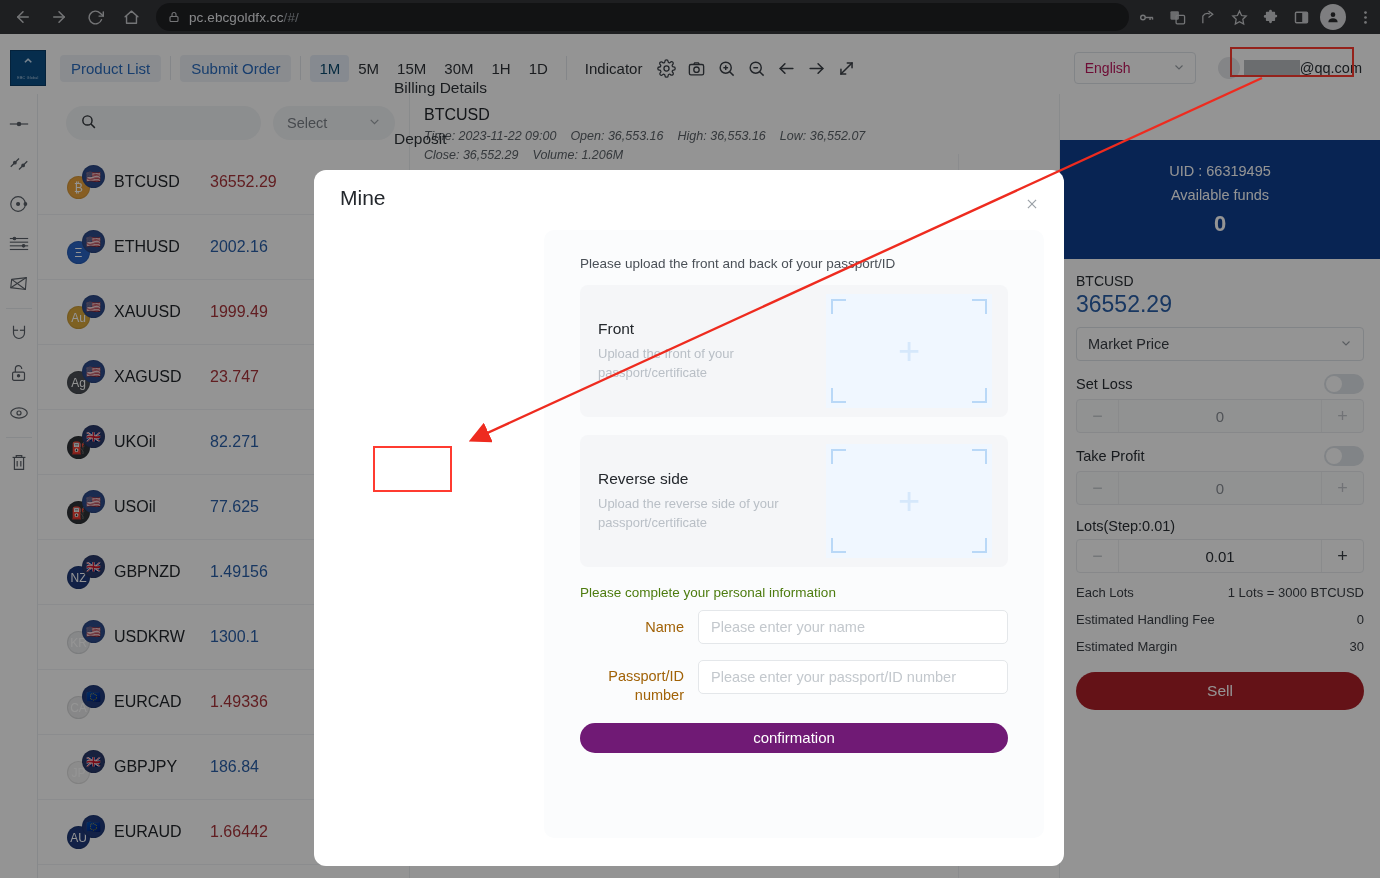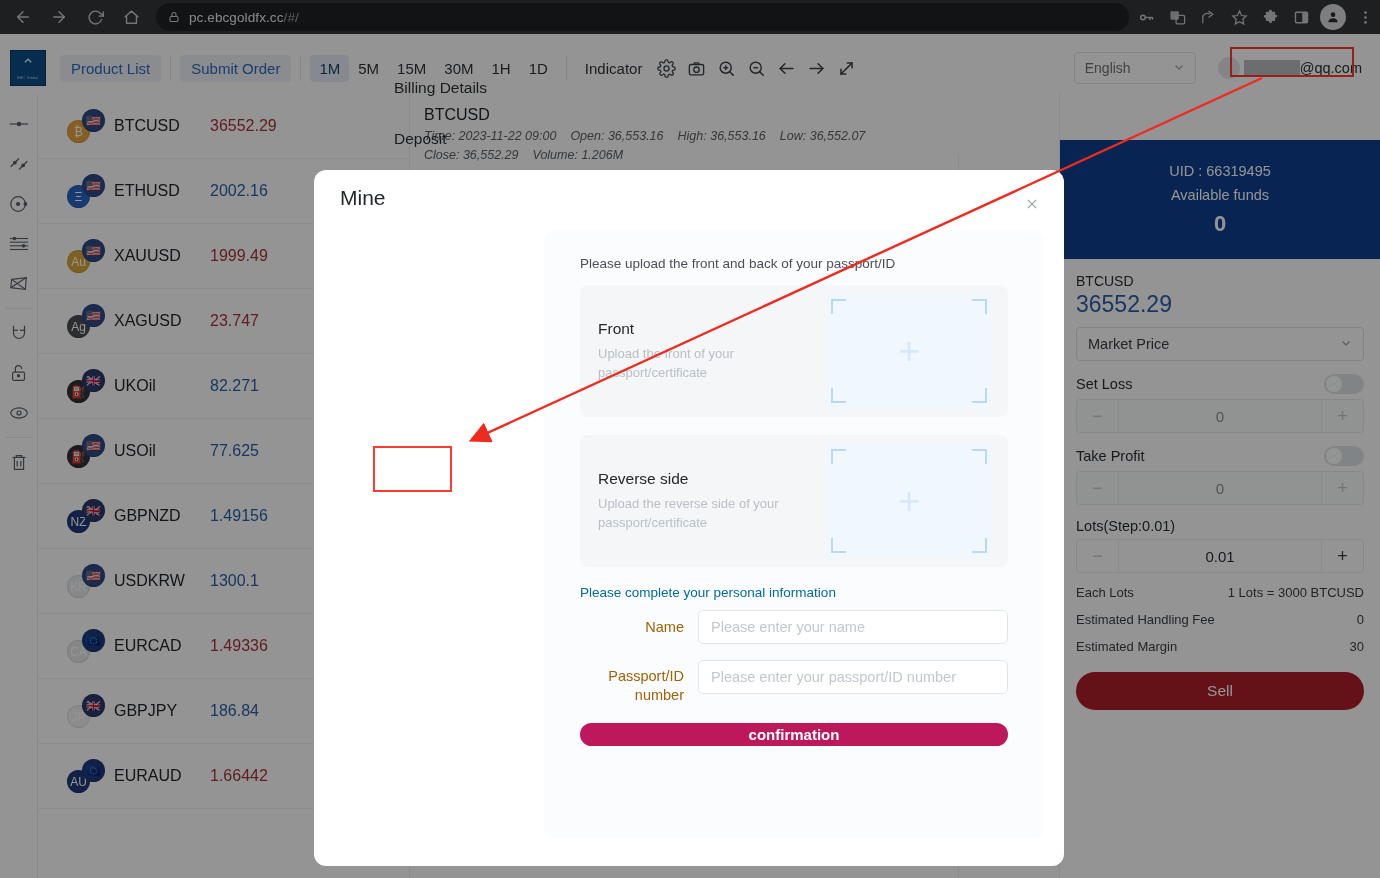--- a/index.html
+++ b/index.html
@@ -68,21 +68,21 @@
     cursor: pointer; white-space: nowrap;
   }
   .tf.active { background: #e7eef8; color: #0c4a6e; }
   .tb-icon {
     width: 30px; height: 30px; display: flex; align-items: center; justify-content: center;
     color: #3b4047; cursor: pointer;
   }
   .lang-select {
     margin-left: auto; width: 122px; height: 32px; border: 1px solid #dfe3e8; border-radius: 4px;
     display: flex; align-items: center; justify-content: space-between; padding: 0 10px;
-    font-size: 14px; color: #737373; cursor: pointer; background: #fff;
+    font-size: 14px; color: #be185d; cursor: pointer; background: #fff;
   }
   .user-email {
     margin-left: 22px; margin-right: 8px; display: flex; align-items: center; gap: 0px;
     position: relative;
   }
   .user-avatar-sm { width: 22px; height: 22px; border-radius: 50%; background: #e3e5e8; margin-right: 4px; }
   .redact-block {
     display: inline-block; width: 56px; height: 17px; background: #b9bcc0; vertical-align: middle;
   }
   .email-text { font-size: 14.5px; color: #2a2f35; }
@@ -249,35 +249,35 @@
   .uc-box {
     width: 166px; height: 114px; background: #f0f7ff; position: relative;
     display: flex; align-items: center; justify-content: center;
   }
   .uc-plus { font-size: 38px; color: #d6e8fb; line-height: 1; font-weight: 300; }
   .corner { position: absolute; width: 15px; height: 15px; border: 2px solid #b9d8f7; }
   .corner.tl { left: 5px; top: 5px; border-right: none; border-bottom: none; }
   .corner.tr { right: 5px; top: 5px; border-left: none; border-bottom: none; }
   .corner.bl { left: 5px; bottom: 5px; border-right: none; border-top: none; }
   .corner.br { right: 5px; bottom: 5px; border-left: none; border-top: none; }
-  .mc-hint2 { font-size: 13.5px; color: #0369a1; margin: 12px 0 10px 0; }
+  .mc-hint2 { font-size: 13.5px; color: #4d7c0f; margin: 12px 0 10px 0; }
   .form-row { display: flex; align-items: flex-start; margin-bottom: 16px; }
   .form-label {
     width: 118px; text-align: right; padding-right: 14px; font-size: 14.5px; color: #a16207;
     line-height: 34px;
   }
   .form-input {
     flex: 1; height: 34px; border: 1px solid #e4e7ea; border-radius: 5px;
     padding: 0 12px; font-size: 14.5px; color: #2a2f35; outline: none;
     font-family: "Liberation Sans", sans-serif; background: #fff;
   }
   .form-input::placeholder { color: #c3c8cd; }
   .confirm-btn {
-    width: 100%; height: 23px; border-radius: 19px; background: #be185d; color: #fff;
-    border: none; font-size: 15px; font-weight: bold; cursor: pointer; margin-top: 2px;
+    width: 100%; height: 30px; border-radius: 19px; background: #701a75; color: #fff;
+    border: none; font-size: 15px; font-weight: normal; cursor: pointer; margin-top: 2px;
     font-family: "Liberation Sans", sans-serif;
   }
 
   .arrow-svg { position: absolute; left: 0; top: 0; width: 1380px; height: 878px; z-index: 70; pointer-events: none; }
 </style>
 </head>
 <body>
 
 <div id="app">
 
@@ -521,20 +521,38 @@
         <svg width="22" height="22" viewBox="0 0 24 24" fill="none" stroke="currentColor" stroke-width="1.3">
             <path d="M5 7h14"></path>
             <path d="M7 7v13h10V7"></path>
             <path d="M10 11v6M14 11v6"></path>
             <path d="M9 7V5h6v2"></path>
           </svg>
       </div>
     </div>
 
     <div class="symbol-panel">
+      <div class="sym-search-row">
+        <div class="sym-search">
+          <span>
+            <svg width="17" height="17" viewBox="0 0 24 24" fill="none" stroke="currentColor" stroke-width="2">
+                <circle cx="10.5" cy="10.5" r="6.5"></circle>
+                <line x1="15.5" y1="15.5" x2="21" y2="21"></line>
+              </svg>
+          </span>
+        </div>
+        <div class="sym-select">
+          <span>Select</span>
+          <span>
+            <svg width="13" height="13" viewBox="0 0 24 24" fill="none" stroke="#9aa0a6" stroke-width="2.2">
+                <polyline points="5 9 12 16 19 9"></polyline>
+              </svg>
+          </span>
+        </div>
+      </div>
       <div id="symbol-rows">
           <div class="sym-row">
             <div class="flag-pair">
               <div class="fcircle fc-top" style="background:#2d4a8a">🇺🇸</div>
               <div class="fcircle fc-bot" style="background:#e8a33d">₿</div>
             </div>
             <div class="sym-name">BTCUSD</div>
             <div class="sym-price down">36552.29</div>
           </div>
           <div class="sym-row">

